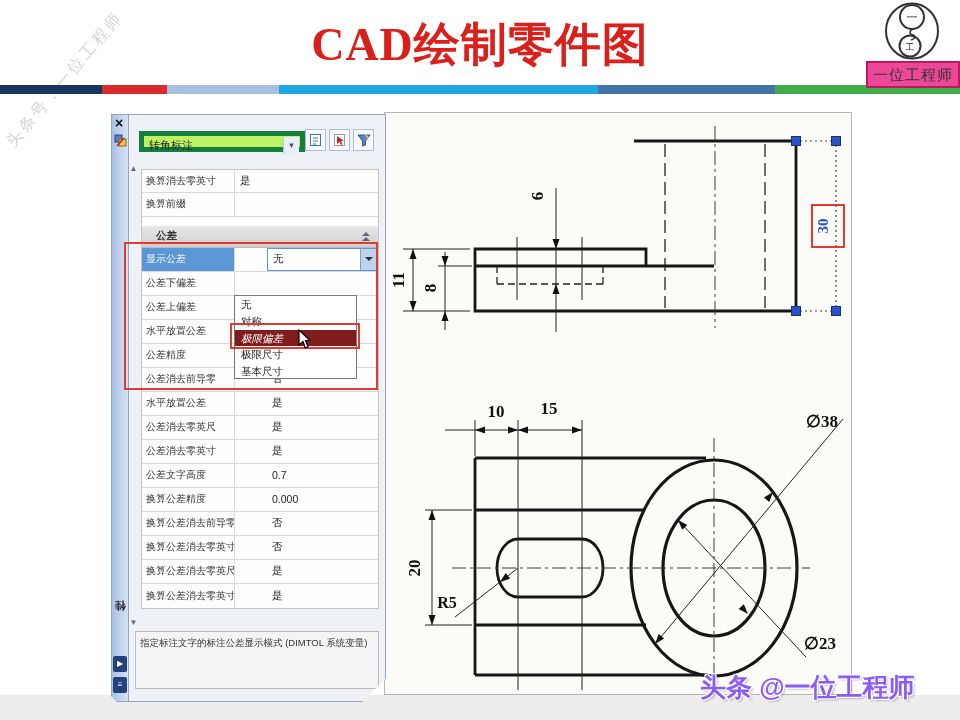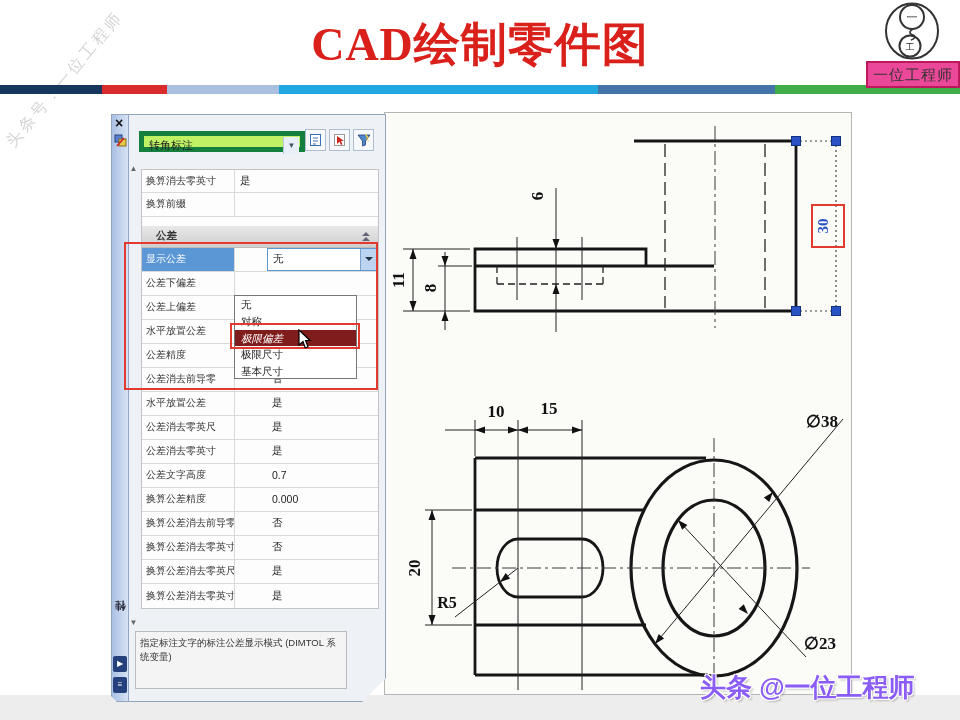--- a/index.html
+++ b/index.html
@@ -53,21 +53,21 @@
   .combocell .cbtn{position:absolute;right:0;top:0;width:16px;height:100%;background:#bcd4ef;
     border-left:1px solid #7aa0cc;display:flex;align-items:center;justify-content:center;}
   .combocell .cbtn i{width:0;height:0;border-left:4px solid transparent;border-right:4px solid transparent;
     border-top:4px solid #234;}
   .redbox{border:2px solid #e23a2e;box-sizing:border-box;z-index:25;pointer-events:none;}
   .ddlist{left:122px;top:180px;width:123px;height:84px;background:#fff;border:1px solid #777;
     box-sizing:border-box;z-index:24;display:flex;flex-direction:column;}
   .dditem{height:16.8px;font-size:10.5px;color:#222;padding-left:6px;line-height:16.8px;}
   .dditem.sel{background:#7f1d1d;color:#fff;font-style:italic;}
   .scr{left:17.5px;font-size:8px;color:#666;z-index:23;}
-  .desc{left:23px;top:516px;width:212px;height:58px;border:1px solid #bbb;background:#f4f4f4;
+  .desc{left:23px;top:516px;width:244px;height:58px;border:1px solid #bbb;background:#f4f4f4;
     box-sizing:border-box;font-size:9.5px;color:#333;padding:4px;line-height:1.5;}
   .sidelab{left:1px;top:482px;height:46px;width:15px;writing-mode:vertical-rl;transform:rotate(180deg);
     font-size:11px;color:#223;text-align:center;}
   .bbtn{left:1px;width:14px;height:16px;background:#24417e;color:#fff;font-size:8px;line-height:16px;
     text-align:center;border-radius:2px;}
 </style>
 </head>
 <body>
 
 <div class="a watermark">头条号：一位工程师</div>

